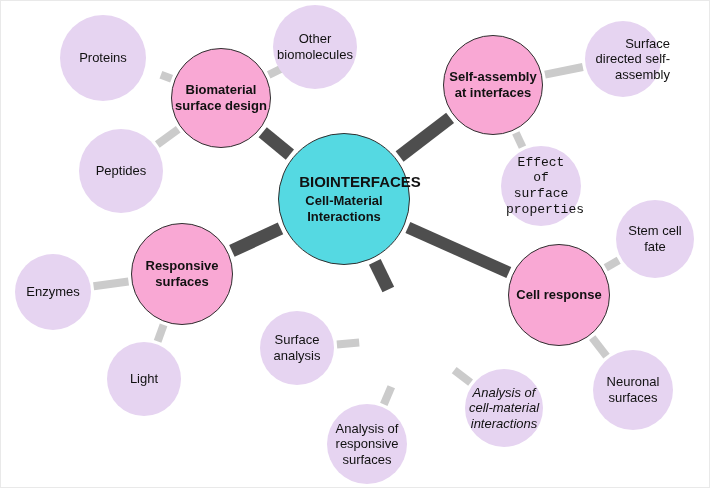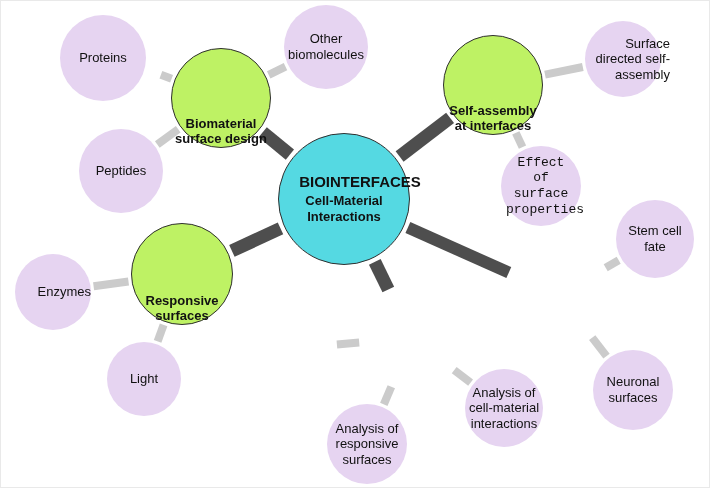--- a/index.html
+++ b/index.html
@@ -34,25 +34,24 @@
   }
   .node > span { flex: 0 0 auto; display: block; }
   .node-center {
     background: #55D9E2;
     border: 1px solid #2f2f2f;
     font-weight: bold;
   }
   .center-title { font-size: 15px; font-weight: bold; margin-bottom: 2px; padding-left: 32px; }
   .center-subtitle { font-size: 13px; font-weight: bold; width: 100px; }
   .node-branch {
-    background: #bef264;
+    background: #f9a8d4;
     border: 1px solid #2f2f2f;
     font-weight: bold;
     font-size: 13px;
-    justify-content: flex-end;
   }
   .node-leaf {
     background: #E6D4F1;
     font-weight: normal;
     font-size: 13px;
   }
 </style>
 </head>
 <body>
 
@@ -87,49 +86,55 @@
 
   <div class="node node-branch" style="left:170px; top:47px; width:100px; height:100px;">
     <span style="width:96px;">Biomaterial surface design</span>
   </div>
   <div class="node node-branch" style="left:442px; top:34px; width:100px; height:100px;">
     <span style="width:96px;">Self-assembly at interfaces</span>
   </div>
   <div class="node node-branch" style="left:130px; top:222px; width:102px; height:102px;">
     <span style="width:80px;">Responsive surfaces</span>
   </div>
+  <div class="node node-branch" style="left:507px; top:243px; width:102px; height:102px;">
+    <span style="width:98px;">Cell response</span>
+  </div>
 
   <div class="node node-leaf" style="left:59px; top:14px; width:86px; height:86px;">
     <span>Proteins</span>
   </div>
-  <div class="node node-leaf" style="left:283px; top:4px; width:84px; height:84px;">
+  <div class="node node-leaf" style="left:272px; top:4px; width:84px; height:84px;">
     <span style="width:82px;">Other biomolecules</span>
   </div>
   <div class="node node-leaf" style="left:78px; top:128px; width:84px; height:84px;">
     <span>Peptides</span>
   </div>
 
   <div class="node node-leaf" style="left:584px; top:20px; width:76px; height:76px;">
     <span style="width:94px;text-align:right;">Surface directed self-assembly</span>
   </div>
   <div class="node node-leaf" style="left:500px; top:145px; width:80px; height:80px;">
     <span style="width:70px;font-family:Liberation Mono, monospace;">Effect of surface properties</span>
   </div>
 
-  <div class="node node-leaf" style="left:14px; top:253px; width:76px; height:76px;align-items:flex-end;">
+  <div class="node node-leaf" style="left:14px; top:253px; width:76px; height:76px;">
     <span>Enzymes</span>
   </div>
   <div class="node node-leaf" style="left:106px; top:341px; width:74px; height:74px;">
     <span>Light</span>
   </div>
 
+  <div class="node node-leaf" style="left:259px; top:310px; width:74px; height:74px;">
+    <span style="width:60px;">Surface analysis</span>
+  </div>
   <div class="node node-leaf" style="left:326px; top:403px; width:80px; height:80px;">
     <span style="width:76px;">Analysis of responsive surfaces</span>
   </div>
-  <div class="node node-leaf" style="left:464px; top:368px; width:78px; height:78px;">
+  <div class="node node-leaf" style="left:464px; top:368px; width:78px; height:78px;font-style:italic;">
     <span style="width:90px;">Analysis of cell-material interactions</span>
   </div>
 
   <div class="node node-leaf" style="left:615px; top:199px; width:78px; height:78px;">
     <span style="width:62px;">Stem cell fate</span>
   </div>
   <div class="node node-leaf" style="left:592px; top:349px; width:80px; height:80px;">
     <span style="width:62px;">Neuronal surfaces</span>
   </div>
 

